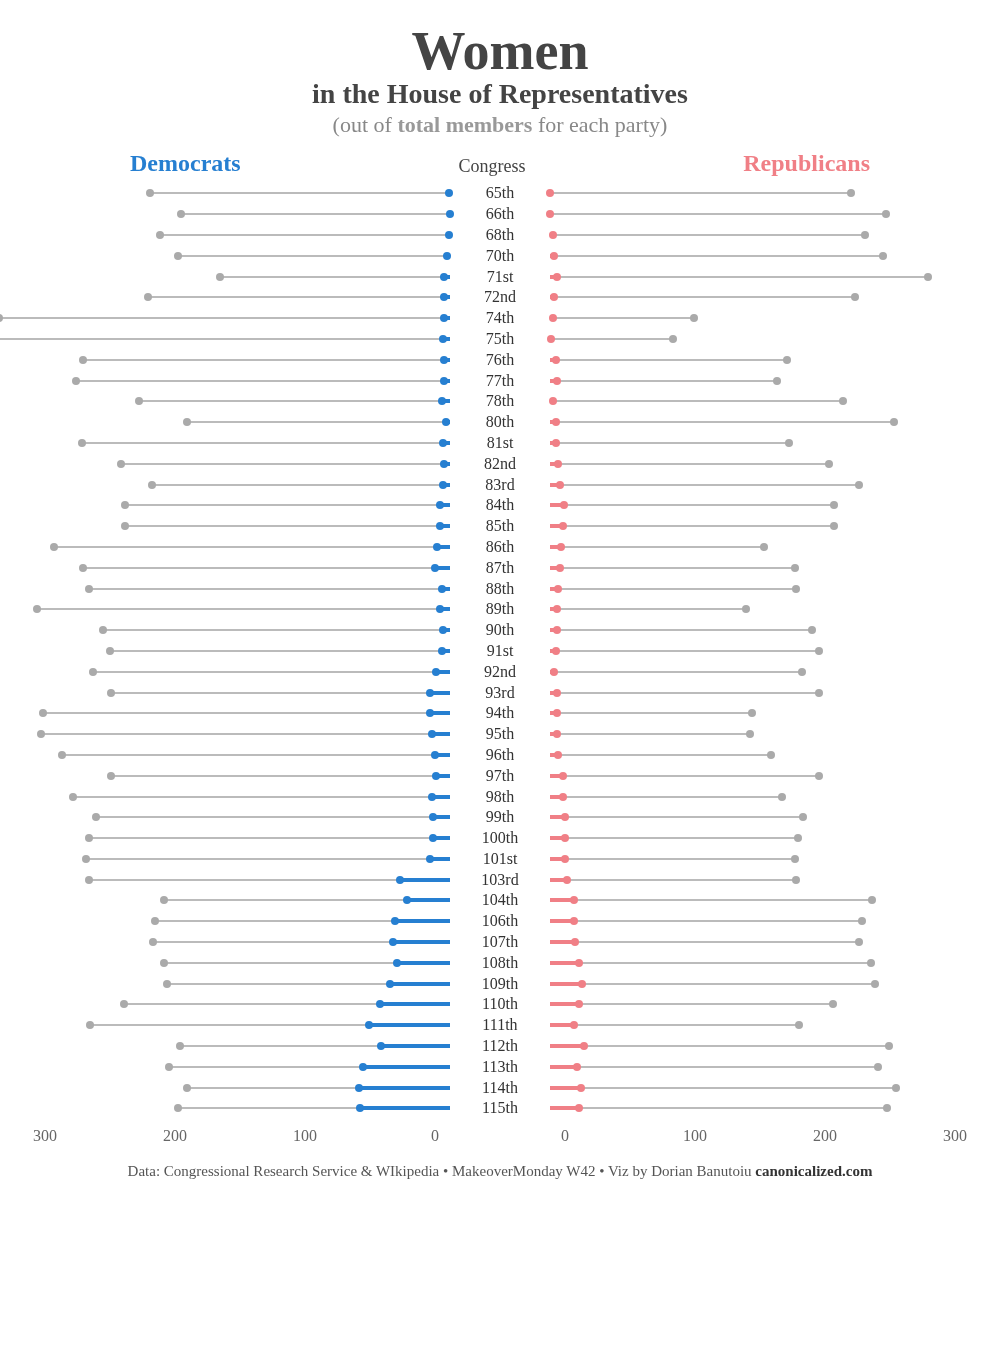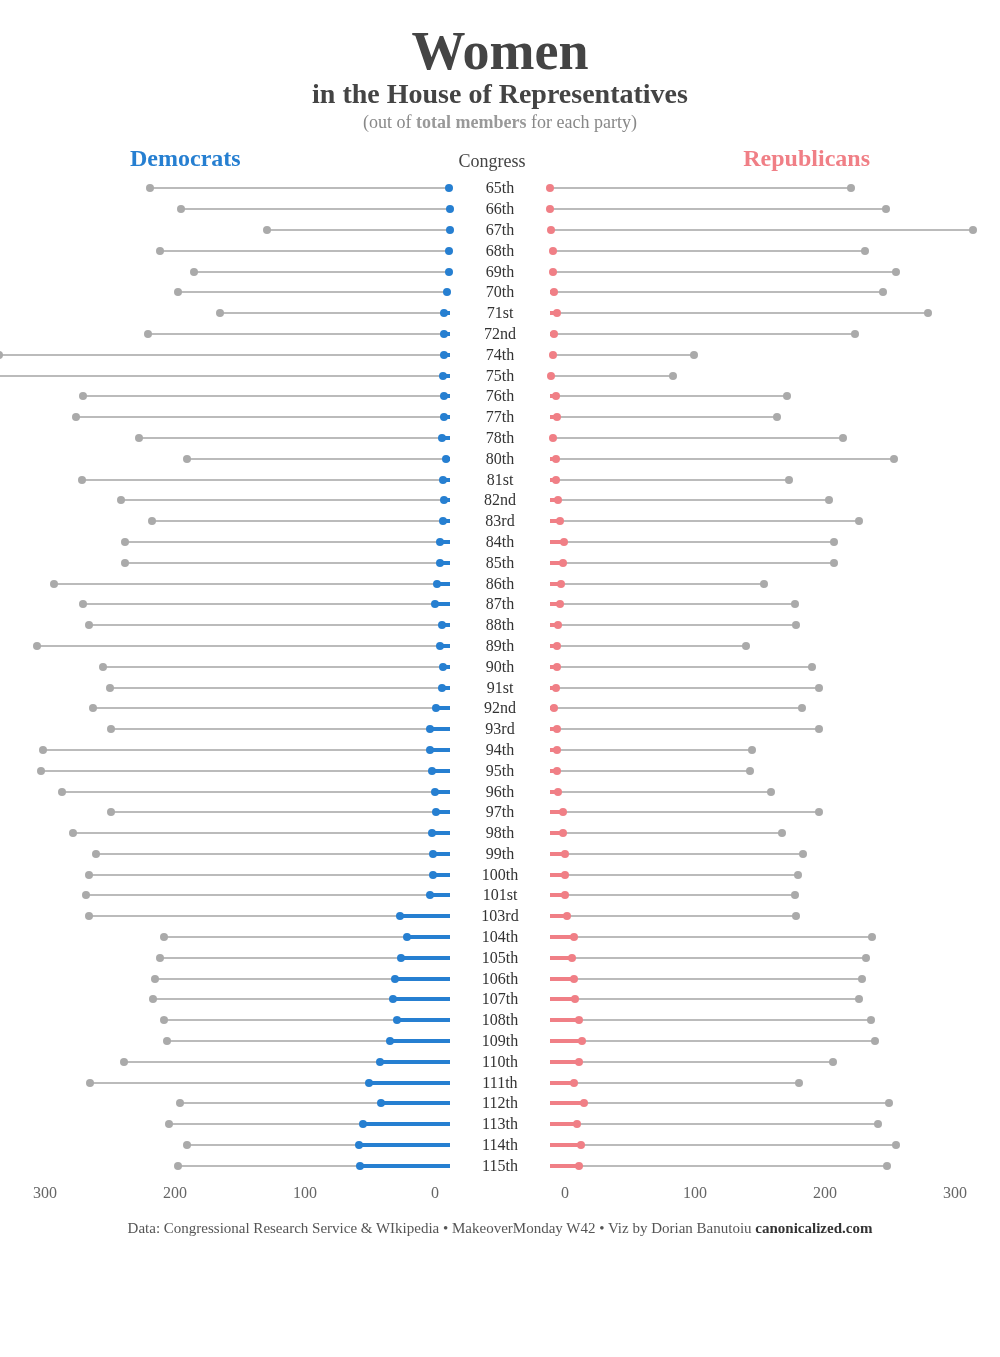--- a/index.html
+++ b/index.html
@@ -7,21 +7,21 @@
     font-family: Georgia, 'Times New Roman', serif;
     background: #fff;
     width: 1000px;
     height: 1357px;
     position: relative;
     padding: 20px 30px;
   }
   .header { text-align: center; margin-bottom: 10px; }
   .title { font-size: 54px; font-weight: bold; color: #444; }
   .subtitle { font-size: 28px; font-weight: bold; color: #444; margin-top: -4px; }
-  .subtitle2 { font-size: 18px; color: #888; margin-top: 2px; }
+  .subtitle2 { font-size: 22px; color: #888; margin-top: 2px; }
   .subtitle2 .tm { color: #999; font-weight: bold; }
   .party-labels {
     display: flex;
     justify-content: space-between;
     align-items: flex-end;
     margin-top: 12px;
     margin-bottom: 6px;
     padding: 0 100px;
   }
   .dem-label { color: #267fd1; font-size: 24px; font-weight: bold; }
@@ -133,65 +133,35 @@
       <div class="cat">66th</div>
       <div class="side side-right">
         <div class="bar-total" style="left: 0px; width: 336px;"></div>
         <div class="dot dot-total" style="left: 332px;"></div>
         <div class="bar-women bar-rep" style="left: 0px; width: 0px;"></div>
         <div class="dot dot-rep" style="left: -4px;"></div>
       </div>
     </div>
     <div class="row">
       <div class="side side-left">
-        <div class="bar-total" style="right: 0px; width: 183.4px;"></div>
-        <div class="dot dot-total" style="right: 179.4px;"></div>
-        <div class="bar-women bar-dem" style="right: 0px; width: 0px;"></div>
-        <div class="dot dot-dem" style="right: -4px;"></div>
-      </div>
-      <div class="cat">67th</div>
-      <div class="side side-right">
-        <div class="bar-total" style="left: 0px; width: 422.8px;"></div>
-        <div class="dot dot-total" style="left: 418.8px;"></div>
-        <div class="bar-women bar-rep" style="left: 0px; width: 1.4px;"></div>
-        <div class="dot dot-rep" style="left: -2.6px;"></div>
-      </div>
-    </div>
-    <div class="row">
-      <div class="side side-left">
         <div class="bar-total" style="right: 0px; width: 289.8px;"></div>
         <div class="dot dot-total" style="right: 285.8px;"></div>
         <div class="bar-women bar-dem" style="right: 0px; width: 1.4px;"></div>
         <div class="dot dot-dem" style="right: -2.6px;"></div>
       </div>
       <div class="cat">68th</div>
       <div class="side side-right">
         <div class="bar-total" style="left: 0px; width: 315px;"></div>
         <div class="dot dot-total" style="left: 311px;"></div>
         <div class="bar-women bar-rep" style="left: 0px; width: 2.8px;"></div>
         <div class="dot dot-rep" style="left: -1.2px;"></div>
       </div>
     </div>
     <div class="row">
       <div class="side side-left">
-        <div class="bar-total" style="right: 0px; width: 256.2px;"></div>
-        <div class="dot dot-total" style="right: 252.2px;"></div>
-        <div class="bar-women bar-dem" style="right: 0px; width: 1.4px;"></div>
-        <div class="dot dot-dem" style="right: -2.6px;"></div>
-      </div>
-      <div class="cat">69th</div>
-      <div class="side side-right">
-        <div class="bar-total" style="left: 0px; width: 345.8px;"></div>
-        <div class="dot dot-total" style="left: 341.8px;"></div>
-        <div class="bar-women bar-rep" style="left: 0px; width: 2.8px;"></div>
-        <div class="dot dot-rep" style="left: -1.2px;"></div>
-      </div>
-    </div>
-    <div class="row">
-      <div class="side side-left">
         <div class="bar-total" style="right: 0px; width: 271.6px;"></div>
         <div class="dot dot-total" style="right: 267.6px;"></div>
         <div class="bar-women bar-dem" style="right: 0px; width: 2.8px;"></div>
         <div class="dot dot-dem" style="right: -1.2px;"></div>
       </div>
       <div class="cat">70th</div>
       <div class="side side-right">
         <div class="bar-total" style="left: 0px; width: 333.2px;"></div>
         <div class="dot dot-total" style="left: 329.2px;"></div>
         <div class="bar-women bar-rep" style="left: 0px; width: 4.2px;"></div>
@@ -653,35 +623,20 @@
         <div class="dot dot-total" style="right: 281.6px;"></div>
         <div class="bar-women bar-dem" style="right: 0px; width: 43.4px;"></div>
         <div class="dot dot-dem" style="right: 39.4px;"></div>
       </div>
       <div class="cat">104th</div>
       <div class="side side-right">
         <div class="bar-total" style="left: 0px; width: 322px;"></div>
         <div class="dot dot-total" style="left: 318px;"></div>
         <div class="bar-women bar-rep" style="left: 0px; width: 23.8px;"></div>
         <div class="dot dot-rep" style="left: 19.8px;"></div>
-      </div>
-    </div>
-    <div class="row">
-      <div class="side side-left">
-        <div class="bar-total" style="right: 0px; width: 289.8px;"></div>
-        <div class="dot dot-total" style="right: 285.8px;"></div>
-        <div class="bar-women bar-dem" style="right: 0px; width: 49px;"></div>
-        <div class="dot dot-dem" style="right: 45px;"></div>
-      </div>
-      <div class="cat">105th</div>
-      <div class="side side-right">
-        <div class="bar-total" style="left: 0px; width: 316.4px;"></div>
-        <div class="dot dot-total" style="left: 312.4px;"></div>
-        <div class="bar-women bar-rep" style="left: 0px; width: 22.4px;"></div>
-        <div class="dot dot-rep" style="left: 18.4px;"></div>
       </div>
     </div>
     <div class="row">
       <div class="side side-left">
         <div class="bar-total" style="right: 0px; width: 295.4px;"></div>
         <div class="dot dot-total" style="right: 291.4px;"></div>
         <div class="bar-women bar-dem" style="right: 0px; width: 54.6px;"></div>
         <div class="dot dot-dem" style="right: 50.6px;"></div>
       </div>
       <div class="cat">106th</div>

